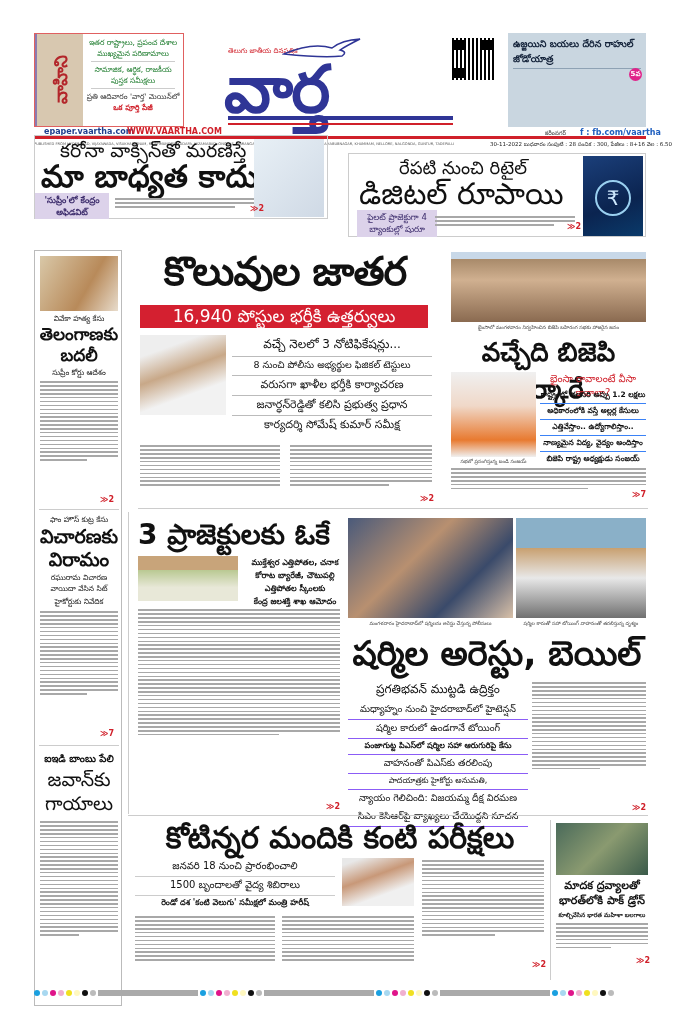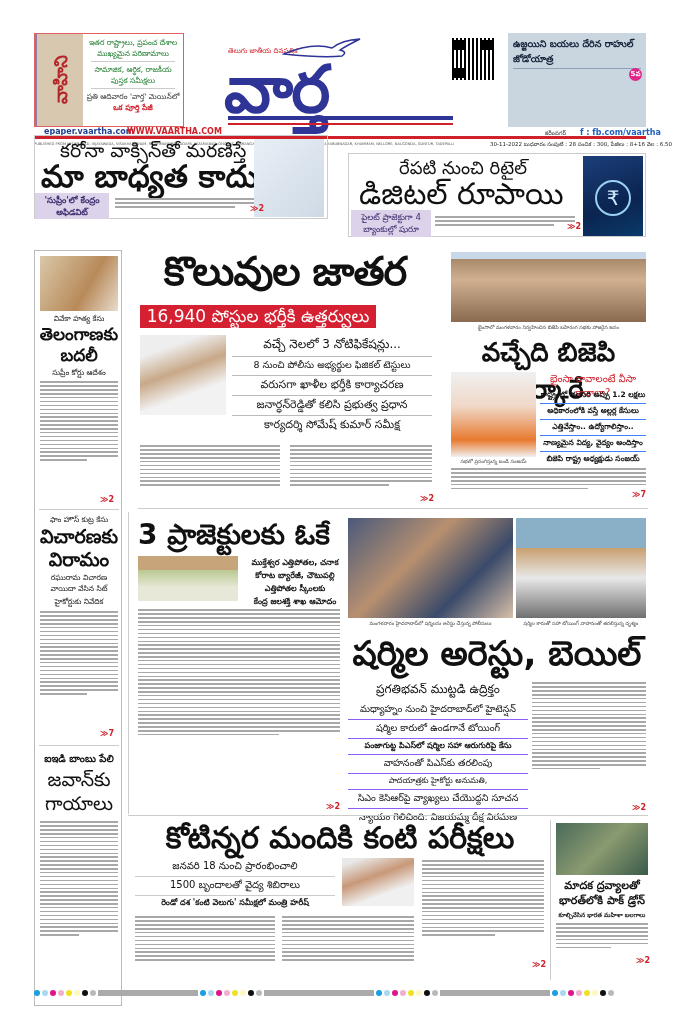--- a/index.html
+++ b/index.html
@@ -35,36 +35,36 @@
   
   .box1{left:34px;top:135px;width:294px;height:84px;border:1px solid #ccc}
   .box1 .k1{position:absolute;left:25px;top:3px;font-size:19px}
   .box1 .k2{position:absolute;left:6px;top:22px;font-size:31px;font-weight:bold}
   .box1 .sub{position:absolute;left:0;top:57px;width:74px;height:26px;background:#dcd2ea;font-size:8.5px;text-align:center;line-height:12px;padding-top:1px;color:#3a2a6a;font-weight:bold}
   .box1 .txt{position:absolute;left:80px;top:60px;width:150px}
   .vial{position:absolute;right:3px;top:3px;width:70px;height:78px;background:linear-gradient(135deg,#e8f0f6,#cfd9e5)}
   .box2{left:348px;top:153px;width:298px;height:84px;border:1px solid #ccc}
   .box2 .k1{position:absolute;left:50px;top:3px;font-size:18px}
   .box2 .k2{position:absolute;left:10px;top:22px;font-size:30px}
-  .box2 .sub{position:absolute;left:2px;top:56px;width:80px;height:27px;background:#dcd2ea;font-size:8.5px;text-align:center;line-height:12px;padding-top:1px;color:#3a2a6a}
+  .box2 .sub{position:absolute;left:8px;top:56px;width:80px;height:27px;background:#dcd2ea;font-size:8.5px;text-align:center;line-height:12px;padding-top:1px;color:#3a2a6a}
   .box2 .txt{position:absolute;left:86px;top:60px;width:140px}
   .rupee{position:absolute;right:2px;top:2px;width:60px;height:80px;background:linear-gradient(160deg,#1b3f7a,#0b2450 60%,#0a3a6a)}
   .rupee span{position:absolute;left:12px;top:24px;width:36px;height:36px;border:2px solid #9ad0f0;border-radius:50%;color:#cfeaff;font-size:20px;text-align:center;line-height:32px}
   
   .lines{display:block}
   .lines i{display:block;height:1.5px;margin:2.4px 0;background:#a8a8a8}
   .more{color:#d0202a;font-size:8px;font-weight:bold;text-align:right}
   
   .leftcol{left:34px;top:250px;width:88px;height:756px;border:1px solid #bbb}
   .leftcol .photo{position:absolute;left:5px;top:5px;width:78px;height:55px;background:linear-gradient(120deg,#d9c8a8,#b88a5a 60%,#e8dccc)}
   .kick{font-size:7.5px;text-align:center}
   .lhead{font-weight:bold;text-align:center}
   
   .mainhl{left:140px;top:248px;width:290px;font-size:40px;font-weight:bold;letter-spacing:-1px;text-align:center}
-  .redbar{left:140px;top:305px;width:236px;height:23px;background:#d42030;color:#fff;font-size:17px;text-align:center;line-height:23px}
+  .redbar{left:140px;top:305px;width:288px;height:23px;background:#d42030;color:#fff;font-size:17px;text-align:center;line-height:23px}
   .csphoto{left:140px;top:335px;width:86px;height:80px;background:linear-gradient(160deg,#eee 20%,#c8a888 45%,#f2f2f2 70%)}
   .decks{left:232px;top:335px;width:200px;text-align:center}
   .decks div{border-bottom:1px solid #bbb;padding:2px 0;font-size:11px}
   
   .rally{left:451px;top:252px;width:195px;height:70px;background:linear-gradient(180deg,#c8d8e8 0 10%,#a88a6a 10%,#d0b090 40%,#8a6a50 100%)}
   .cap{font-size:5px;color:#444;text-align:center}
   .bjphl{left:451px;top:337px;width:195px;font-size:26px;font-weight:bold;text-align:center}
   .bjpsub{left:540px;top:368px;width:106px;font-size:10px;color:#d0202a;text-align:center}
   .bjpphoto{left:451px;top:366px;width:85px;height:85px;background:linear-gradient(180deg,#f0f0f0 0,#f0d8c8 40%,#e87a30 80%,#f0f0f0 100%)}
   .bjpdecks{left:540px;top:388px;width:106px;text-align:center}
@@ -371,22 +371,22 @@
 <div class="abs cap" style="left:348px;top:620px;width:165px">మంగళవారం హైదరాబాద్‌లో షర్మిలను అరెస్టు చేస్తున్న పోలీసులు</div>
 <div class="abs cap" style="left:516px;top:620px;width:130px">షర్మిల కారుతో సహా టోయింగ్ వాహనంతో తరలిస్తున్న దృశ్యం</div>
 <div class="abs shhl">షర్మిల అరెస్టు, బెయిల్</div>
 <div class="abs shdecks">
   <div style="font-size:12px;border:0">ప్రగతిభవన్ ముట్టడి ఉద్రిక్తం</div>
   <div>మధ్యాహ్నం నుంచి హైదరాబాద్‌లో హైటెన్షన్</div>
   <div>షర్మిల కారులో ఉండగానే టోయింగ్</div>
   <div style="font-weight:bold;font-size:8px">పంజాగుట్ట పిఎస్‌లో షర్మిల సహా ఆరుగురిపై కేసు</div>
   <div>వాహనంతో పిఎస్‌కు తరలింపు</div>
   <div style="font-size:8px">పాదయాత్రకు హైకోర్టు అనుమతి,</div>
+  <div style="border:0">న్యాయం గెలిచింది: విజయమ్మ దీక్ష విరమణ</div>
   <div>సిఎం కెసిఆర్‌పై వ్యాఖ్యలు చేయొద్దని సూచన</div>
-  <div style="border:0">న్యాయం గెలిచింది: విజయమ్మ దీక్ష విరమణ</div>
 </div>
 <div class="abs lines" style="left:532px;top:680px;width:114px">
   <i></i>
     <i></i>
     <i></i>
     <i></i>
     <i></i>
     <i></i>
     <i></i>
     <i></i>

